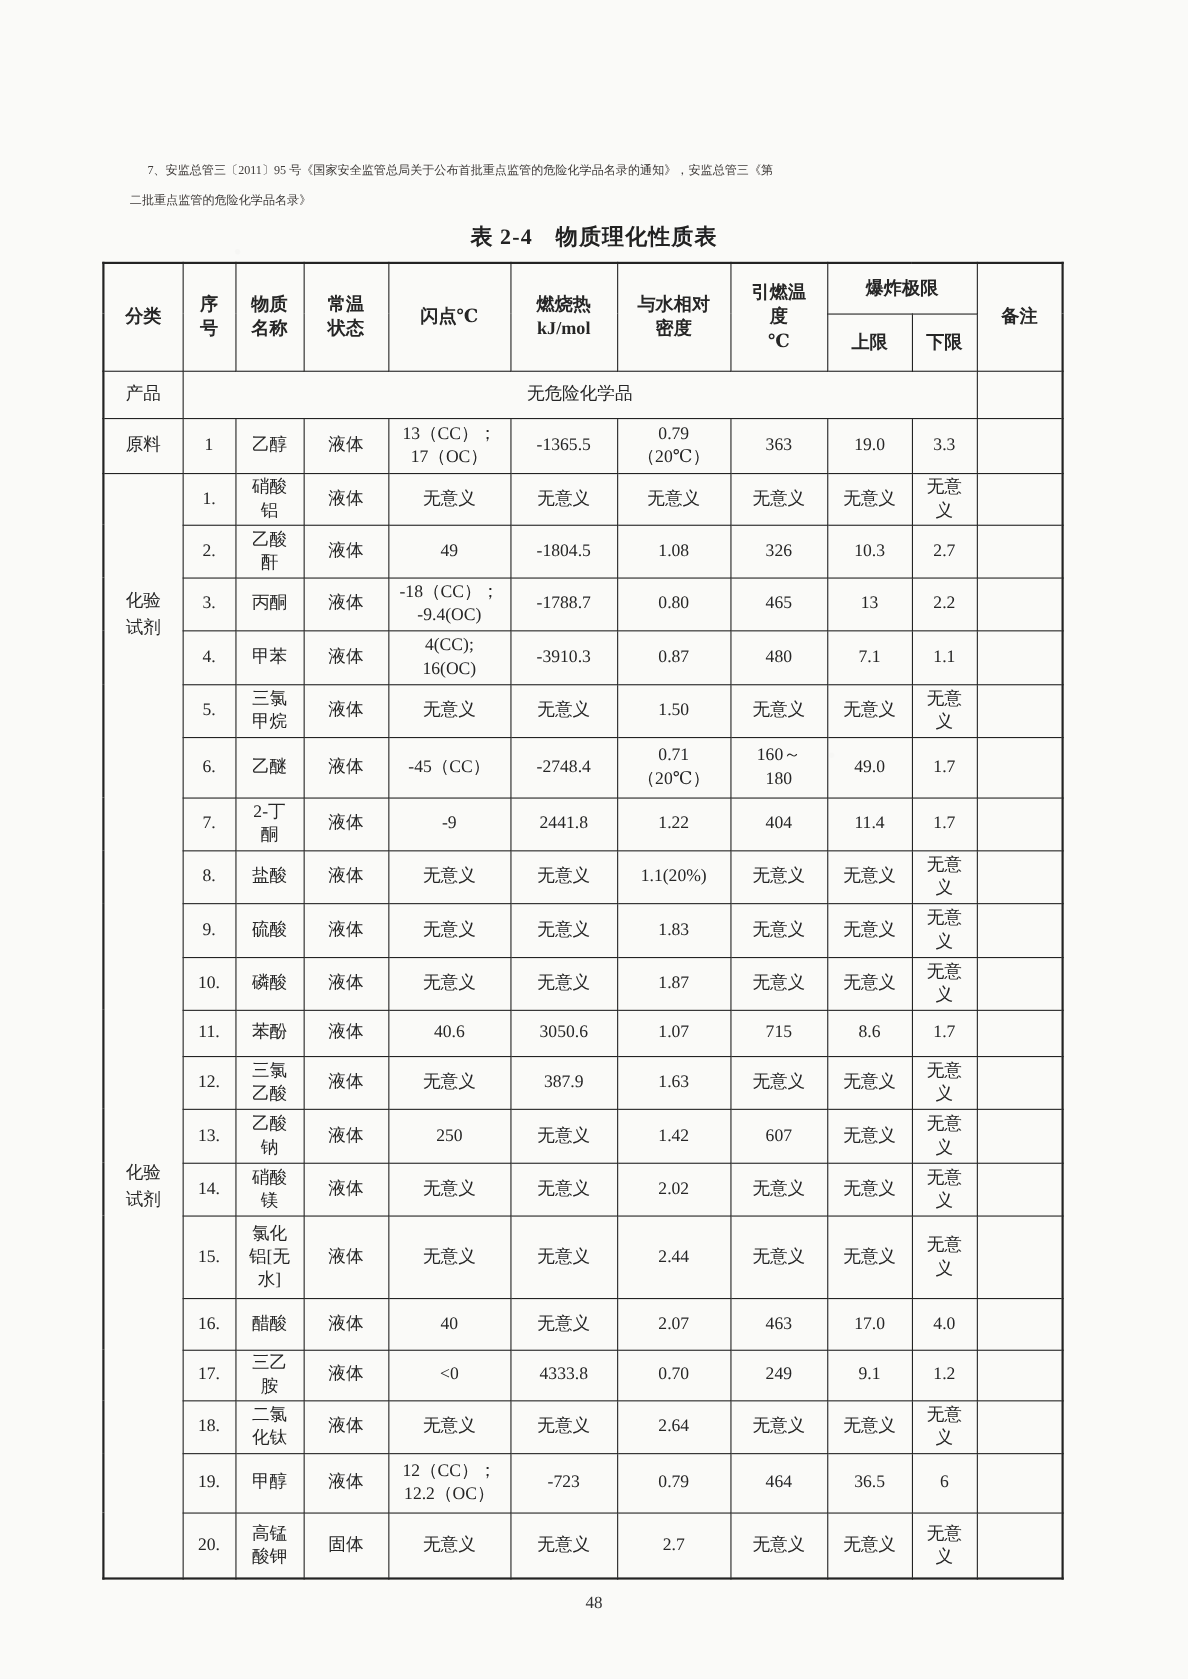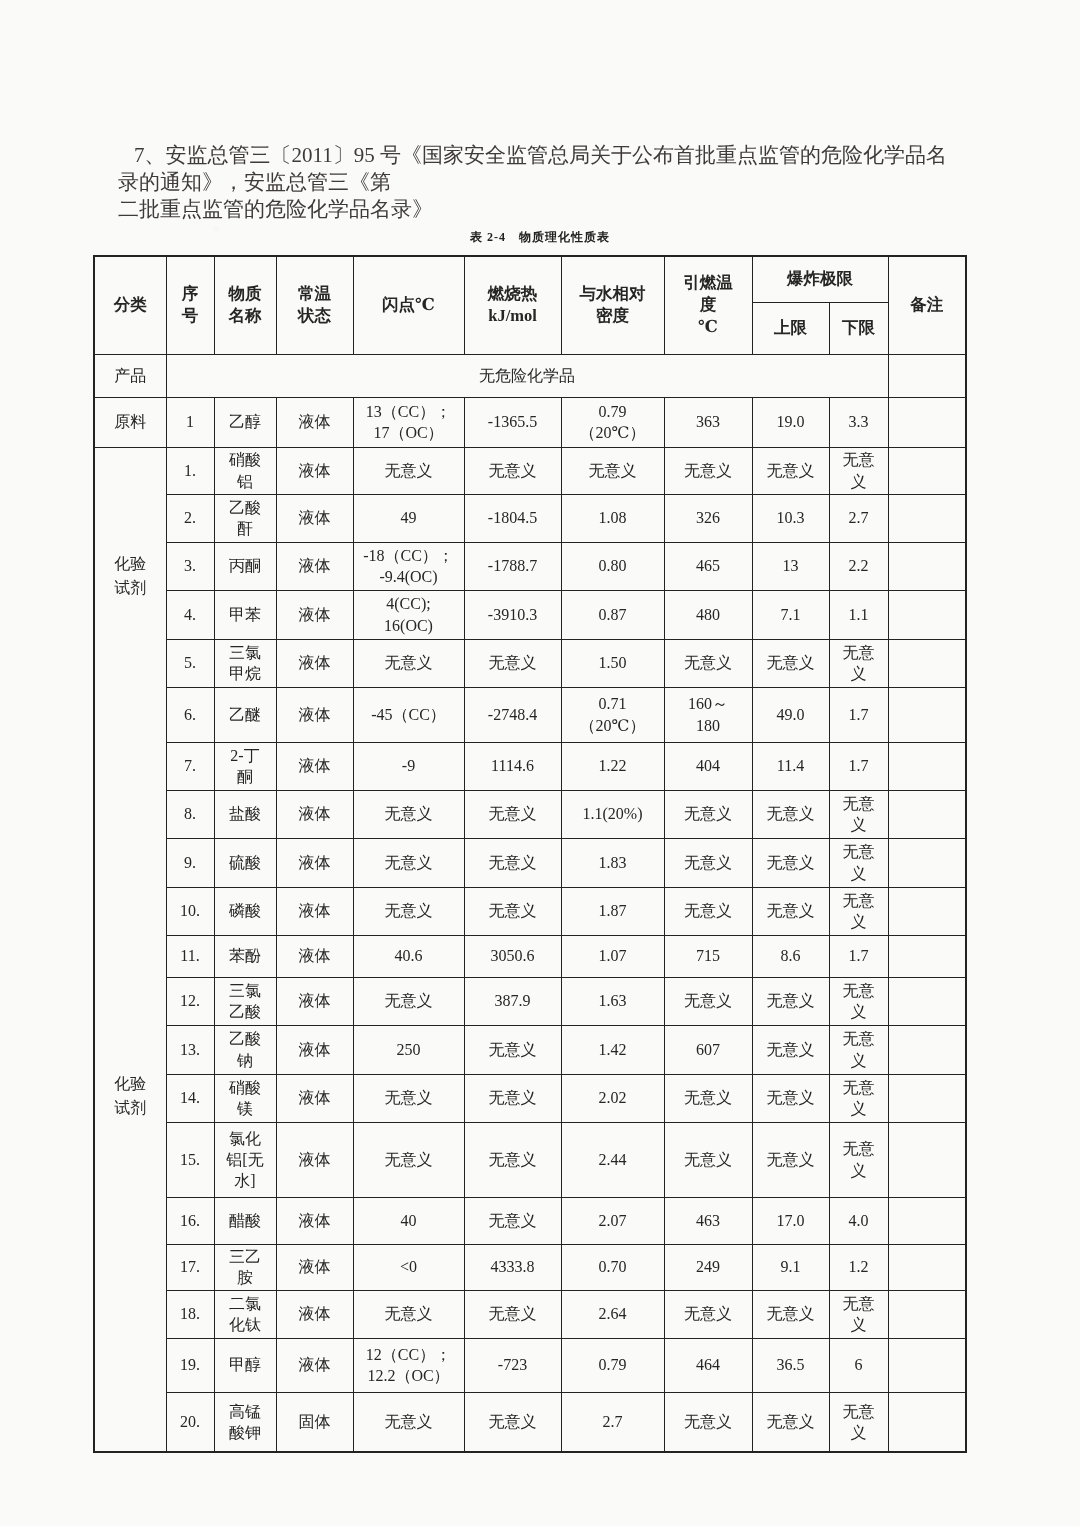--- a/index.html
+++ b/index.html
@@ -15,30 +15,30 @@
     position:absolute;inset:0;
     background:
       radial-gradient(circle at 20% 15%, rgba(0,0,0,0.015) 0 2px, transparent 3px),
       radial-gradient(circle at 70% 45%, rgba(0,0,0,0.012) 0 2px, transparent 3px),
       #fafaf8;
     padding-top:142px;
     box-sizing:border-box;
   }
   .intro{
     margin:0 130px 0 118px;
-    font-size:21px;
+    font-size:11px;
     line-height:27px;
     color:#3e3a38;
     white-space:pre-line;
     text-indent:16px;
   }
   .table-title{
     margin:6px 0 0 0;
     text-align:center;
-    font-size:12px;
+    font-size:20px;
     font-weight:bold;
     color:#222;
     letter-spacing:1px;
   }
   table.props{
     margin:9px 0 0 93px;
     width:872px;
     border-collapse:collapse;
     table-layout:fixed;
     border:2.5px solid #232323;
@@ -229,21 +229,21 @@
           <td>49.0</td>
           <td>1.7</td>
           <td></td>
         </tr>
         <tr style="height: 48px;">
           <td>7.</td>
           <td>2-丁
 酮</td>
           <td>液体</td>
           <td>-9</td>
-          <td>1114.6</td>
+          <td>2441.8</td>
           <td>1.22</td>
           <td>404</td>
           <td>11.4</td>
           <td>1.7</td>
           <td></td>
         </tr>
         <tr style="height: 48px;">
           <td>8.</td>
           <td>盐酸</td>
           <td>液体</td>
@@ -413,14 +413,15 @@
           <td>2.7</td>
           <td>无意义</td>
           <td>无意义</td>
           <td>无意
 义</td>
           <td></td>
         </tr>
       </tbody>
   </table>
 
+  <div class="page-number">48</div>
 
 </div>
 
 </body></html>

